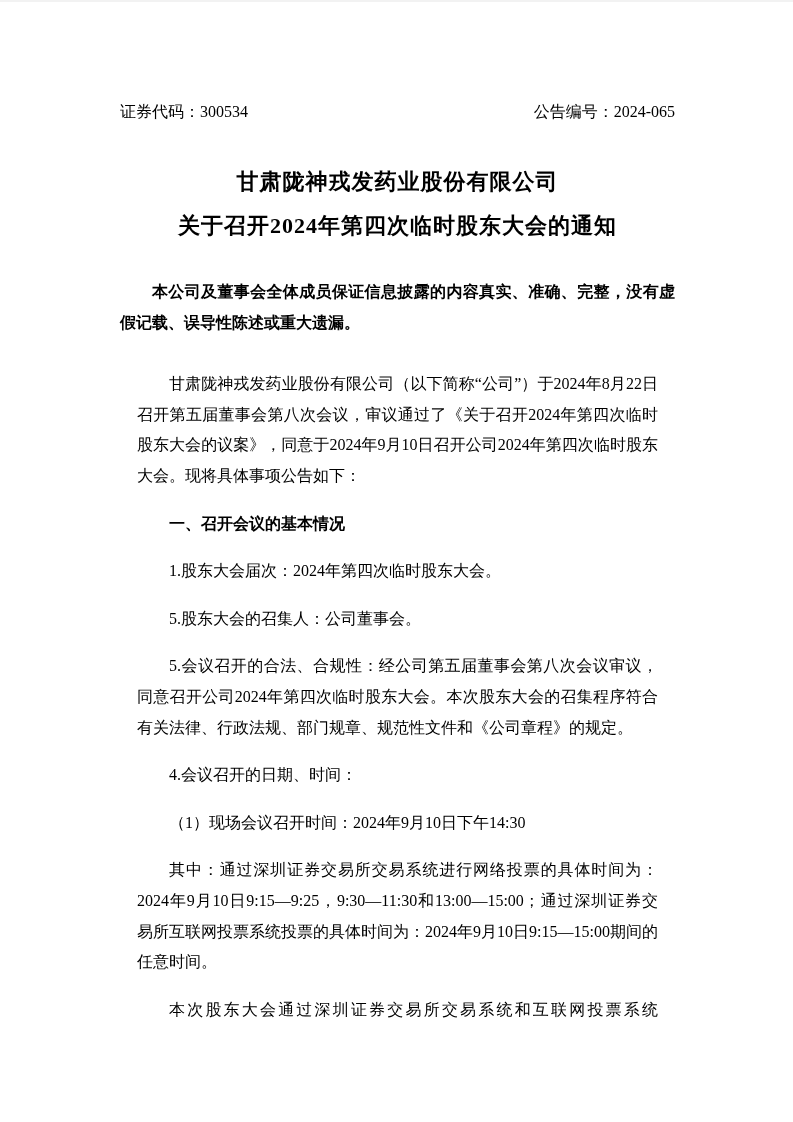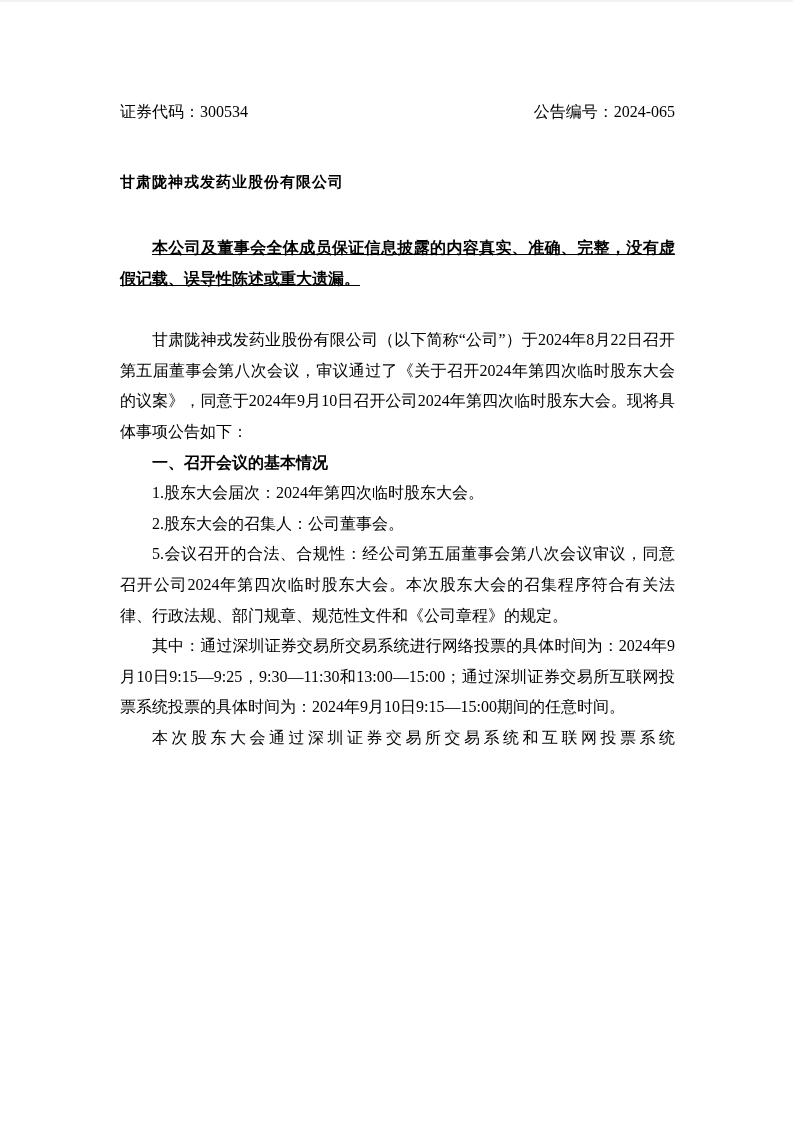--- a/index.html
+++ b/index.html
@@ -28,42 +28,42 @@
   }
   .header-row {
     display: flex;
     justify-content: space-between;
     align-items: center;
     line-height: 31px;
     white-space: nowrap;
   }
   .doc-title {
     margin: 33px 0 0 0;
-    font-size: 15px;
+    font-size: 22px;
     font-weight: bold;
     line-height: 44px;
+    text-align: center;
     letter-spacing: 1px;
   }
   .doc-title .title-line {
     display: block;
   }
   .disclaimer {
     margin: 29px 0 0 0;
     font-weight: bold;
     line-height: 30.6px;
     text-indent: 2em;
     text-align: justify;
-    text-decoration: underline;
   }
   .doc-body {
     margin-top: 31px;
     line-height: 30.6px;
   }
   .para {
-    margin: 0;
+    margin: 17px;
     text-indent: 2em;
     text-align: justify;
   }
   .para.bold-heading {
     font-weight: bold;
     font-family: Liberation Serif, serif;
   }
   .para.justify-last {
     text-align-last: justify;
   }
@@ -74,26 +74,29 @@
 <div class="page">
   <div class="top-edge"></div>
 
   <div class="header-row">
     <span>证券代码：300534</span>
     <span>公告编号：2024-065</span>
   </div>
 
   <h1 class="doc-title">
     <span class="title-line">甘肃陇神戎发药业股份有限公司</span>
+    <span class="title-line">关于召开2024年第四次临时股东大会的通知</span>
   </h1>
 
   <p class="disclaimer">本公司及董事会全体成员保证信息披露的内容真实、准确、完整，没有虚假记载、误导性陈述或重大遗漏。</p>
 
   <div class="doc-body">
     <p class="para">甘肃陇神戎发药业股份有限公司（以下简称“公司”）于2024年8月22日召开第五届董事会第八次会议，审议通过了《关于召开2024年第四次临时股东大会的议案》，同意于2024年9月10日召开公司2024年第四次临时股东大会。现将具体事项公告如下：</p>
     <p class="para bold-heading">一、召开会议的基本情况</p>
     <p class="para">1.股东大会届次：2024年第四次临时股东大会。</p>
-    <p class="para">2.股东大会的召集人：公司董事会。</p>
+    <p class="para">5.股东大会的召集人：公司董事会。</p>
     <p class="para">5.会议召开的合法、合规性：经公司第五届董事会第八次会议审议，同意召开公司2024年第四次临时股东大会。本次股东大会的召集程序符合有关法律、行政法规、部门规章、规范性文件和《公司章程》的规定。</p>
+    <p class="para">4.会议召开的日期、时间：</p>
+    <p class="para">（1）现场会议召开时间：2024年9月10日下午14:30</p>
     <p class="para">其中：通过深圳证券交易所交易系统进行网络投票的具体时间为：2024年9月10日9:15—9:25，9:30—11:30和13:00—15:00；通过深圳证券交易所互联网投票系统投票的具体时间为：2024年9月10日9:15—15:00期间的任意时间。</p>
     <p class="para justify-last">本次股东大会通过深圳证券交易所交易系统和互联网投票系统</p>
   </div>
 </div>
 
 </body></html>

